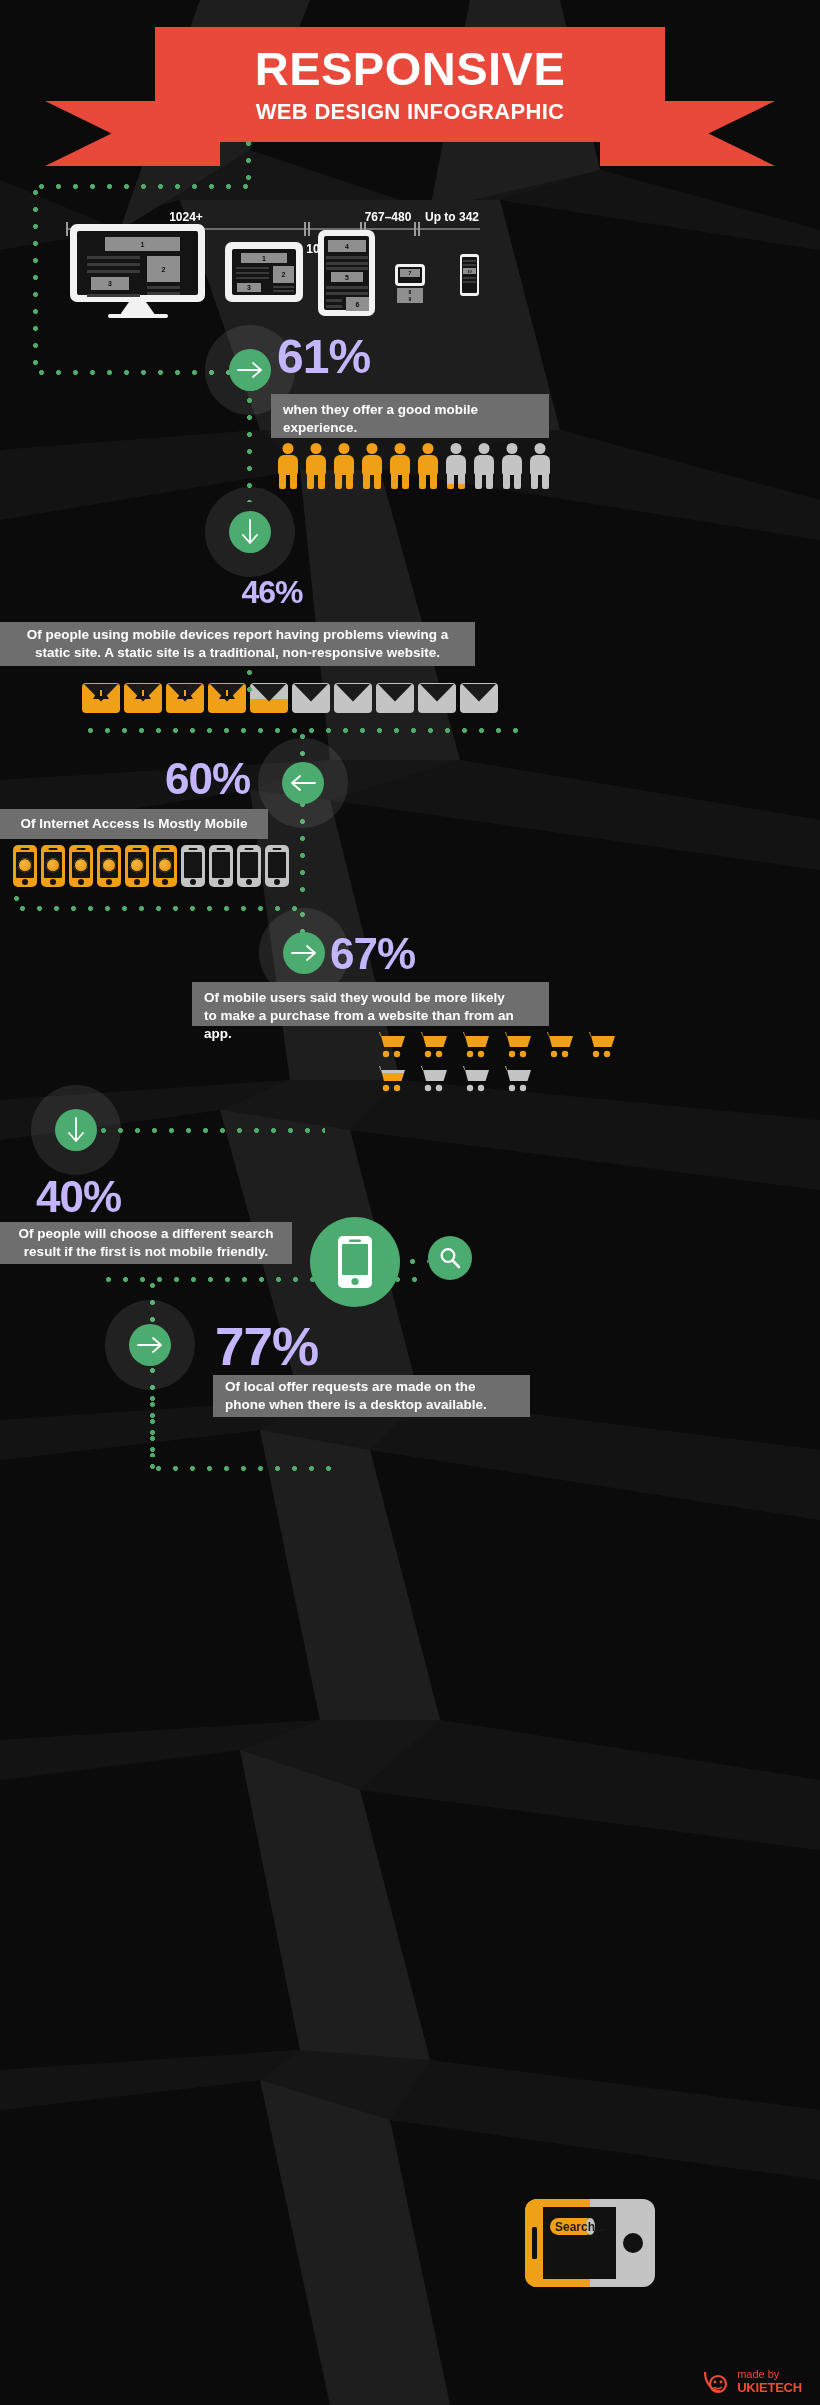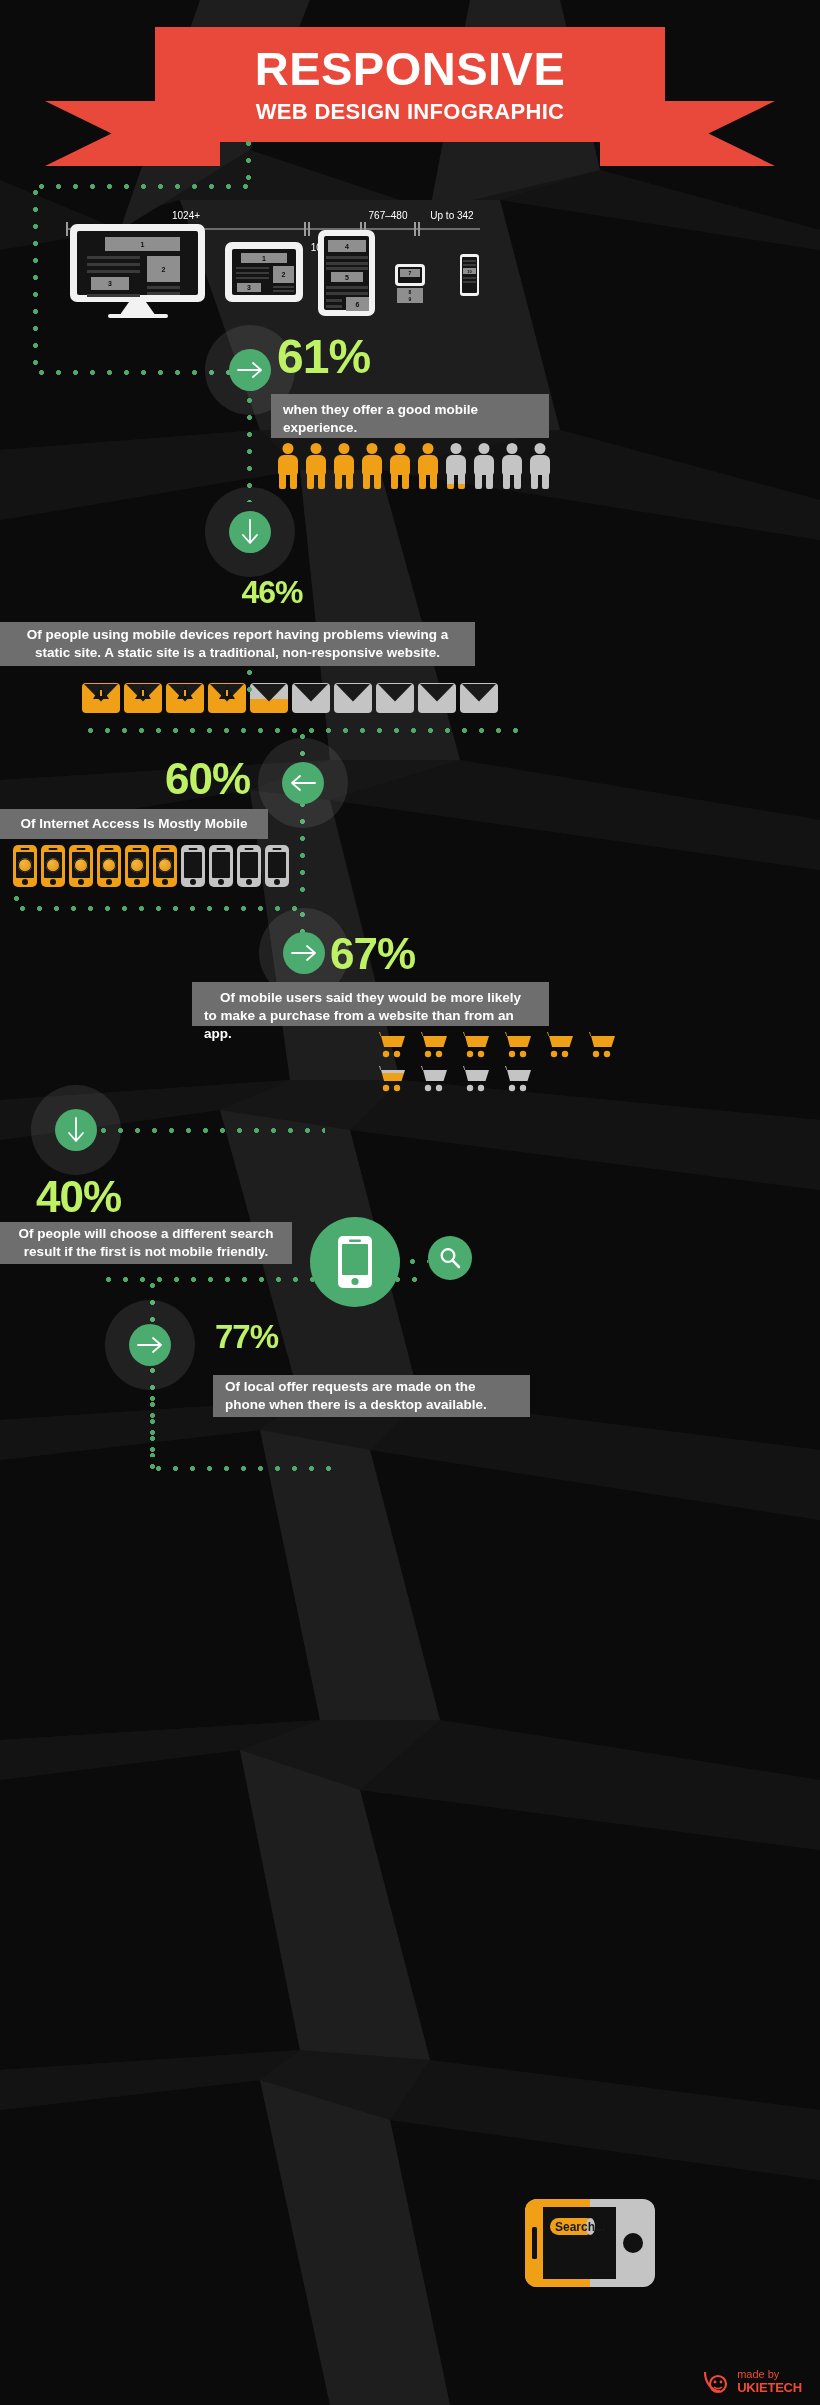--- a/index.html
+++ b/index.html
@@ -45,21 +45,21 @@
     width:5px;
     background-image: radial-gradient(circle, #4eab69 2.2px, transparent 2.6px);
     background-size: 5px 17px; background-repeat: repeat-y;
   }
   
   .ruler { position:absolute; left:66px; top:210px; width:414px; height:26px; }
   .ruler-line { position:absolute; left:0; top:18px; width:100%; height:2px; background:#6c6c6c; }
   .ruler-tick { position:absolute; top:12px; width:2px; height:14px; background:#9b9b9b; }
   .ruler-tick.dbl { width:6px; border-left:2px solid #9b9b9b; border-right:2px solid #9b9b9b; background:transparent; }
   .ruler-label {
-    position:absolute; top:0; color:#ffffff; font-size:10px; font-weight:normal;
+    position:absolute; top:0; color:#ffffff; font-size:12px; font-weight:bold;
     transform:translateX(-50%); white-space:nowrap;
   }
   
   .devices { position:absolute; left:70px; top:224px; width:420px; height:110px; }
   .bar { background:#8f8f8f; }
   .line-s { background:#3a3a3a; }
   
   .monitor { position:absolute; left:0; top:0; width:135px; height:90px; }
   .monitor .bezel { width:135px; height:78px; background:#f2f2f2; border-radius:7px; padding:7px; }
   .monitor .scr { width:100%; height:100%; background:#141414; border-radius:2px; position:relative; padding:6px; }
@@ -81,21 +81,21 @@
   .blk { position:absolute; color:#0f0f0f; font-size:7px; font-weight:bold; display:flex; align-items:center; justify-content:center; }
   
   .halo { position:absolute; border-radius:50%; background:rgba(255,255,255,0.09); }
   .gcircle {
     position:absolute; border-radius:50%; background:#4cab6e;
     display:flex; align-items:center; justify-content:center;
   }
   .gcircle svg { display:block; }
   
   .pct {
-    position:absolute; color:#bef264; font-weight:bold; letter-spacing:-1px;
+    position:absolute; color:#c4b5fd; font-weight:bold; letter-spacing:-1px;
     font-family:"Liberation Sans", sans-serif; line-height:1;
   }
   
   .cap {
     position:absolute; background:#6e6e6e; color:#ffffff;
     font-size:13.5px; font-weight:bold; line-height:1.35;
     display:flex; align-items:center; padding:7px 12px;
   }
   .cap.center { justify-content:center; }
   
@@ -488,21 +488,21 @@
   <div class="dotline h" style="left:14px; top:906px; width:290px;"></div>
   <div class="dotline v" style="left:300px; top:906px; height:60px;"></div>
 
   <div class="halo" style="left:259px; top:908px; width:90px; height:90px;"></div>
   <div class="gcircle" style="left:283px; top:932px; width:42px; height:42px;">
     <svg width="26" height="18" viewBox="0 0 26 18">
         <path d="M1 9 H23 M16 2 L24 9 L16 16" stroke="#fff" stroke-width="1.8" fill="none" stroke-linecap="round" stroke-linejoin="round"></path>
       </svg>
   </div>
   <div class="pct" style="left:330px; top:932px; font-size:44px;">67%</div>
-  <div class="cap" style="left:192px; top:982px; width:357px; height:44px; flex-direction:column; align-items:center;">
+  <div class="cap" style="left:192px; top:982px; width:357px; height:44px; flex-direction:column; align-items:flex-start;">
     <span>Of mobile users said they would be more likely</span>
     <span>to make a purchase from a website than from an app.</span>
   </div>
 
   <div class="iconrow" style="left:372px; top:1029px;">
     <div class="cart"><svg width="36" height="30" viewBox="0 0 36 30">
           <path d="M1 3 h6 l1.5 4 H33 l-3.5 11 H12 L8 3" fill="#f0a016"></path>
           <circle cx="14" cy="25" r="3.2" fill="#f0a016"></circle>
           <circle cx="25" cy="25" r="3.2" fill="#f0a016"></circle>
         </svg></div>
@@ -591,21 +591,21 @@
         <path d="M14.6 14.4 L21 21" stroke="#fff" stroke-width="2.6" stroke-linecap="round"></path>
       </svg>
   </div>
 
   <div class="halo" style="left:105px; top:1300px; width:90px; height:90px;"></div>
   <div class="gcircle" style="left:129px; top:1324px; width:42px; height:42px;">
     <svg width="26" height="18" viewBox="0 0 26 18">
         <path d="M1 9 H23 M16 2 L24 9 L16 16" stroke="#fff" stroke-width="1.8" fill="none" stroke-linecap="round" stroke-linejoin="round"></path>
       </svg>
   </div>
-  <div class="pct" style="left:215px; top:1320px; font-size:33px;">77%</div>
+  <div class="pct" style="left:215px; top:1320px; font-size:53px;">77%</div>
   <div class="cap" style="left:213px; top:1375px; width:317px; height:42px; flex-direction:column; align-items:flex-start; justify-content:center;">
     <span>Of local offer requests are made on the</span>
     <span>phone when there is a desktop available.</span>
   </div>
   <div class="dotline v" style="left:150px; top:1390px; height:80px;"></div>
   <div class="dotline h" style="left:150px; top:1466px; width:185px;"></div>
 
   <div class="bigphone">
     <svg width="132" height="100" viewBox="0 0 132 100">
       <rect x="1" y="6" width="130" height="88" rx="12" fill="#c4c4c4"></rect>

